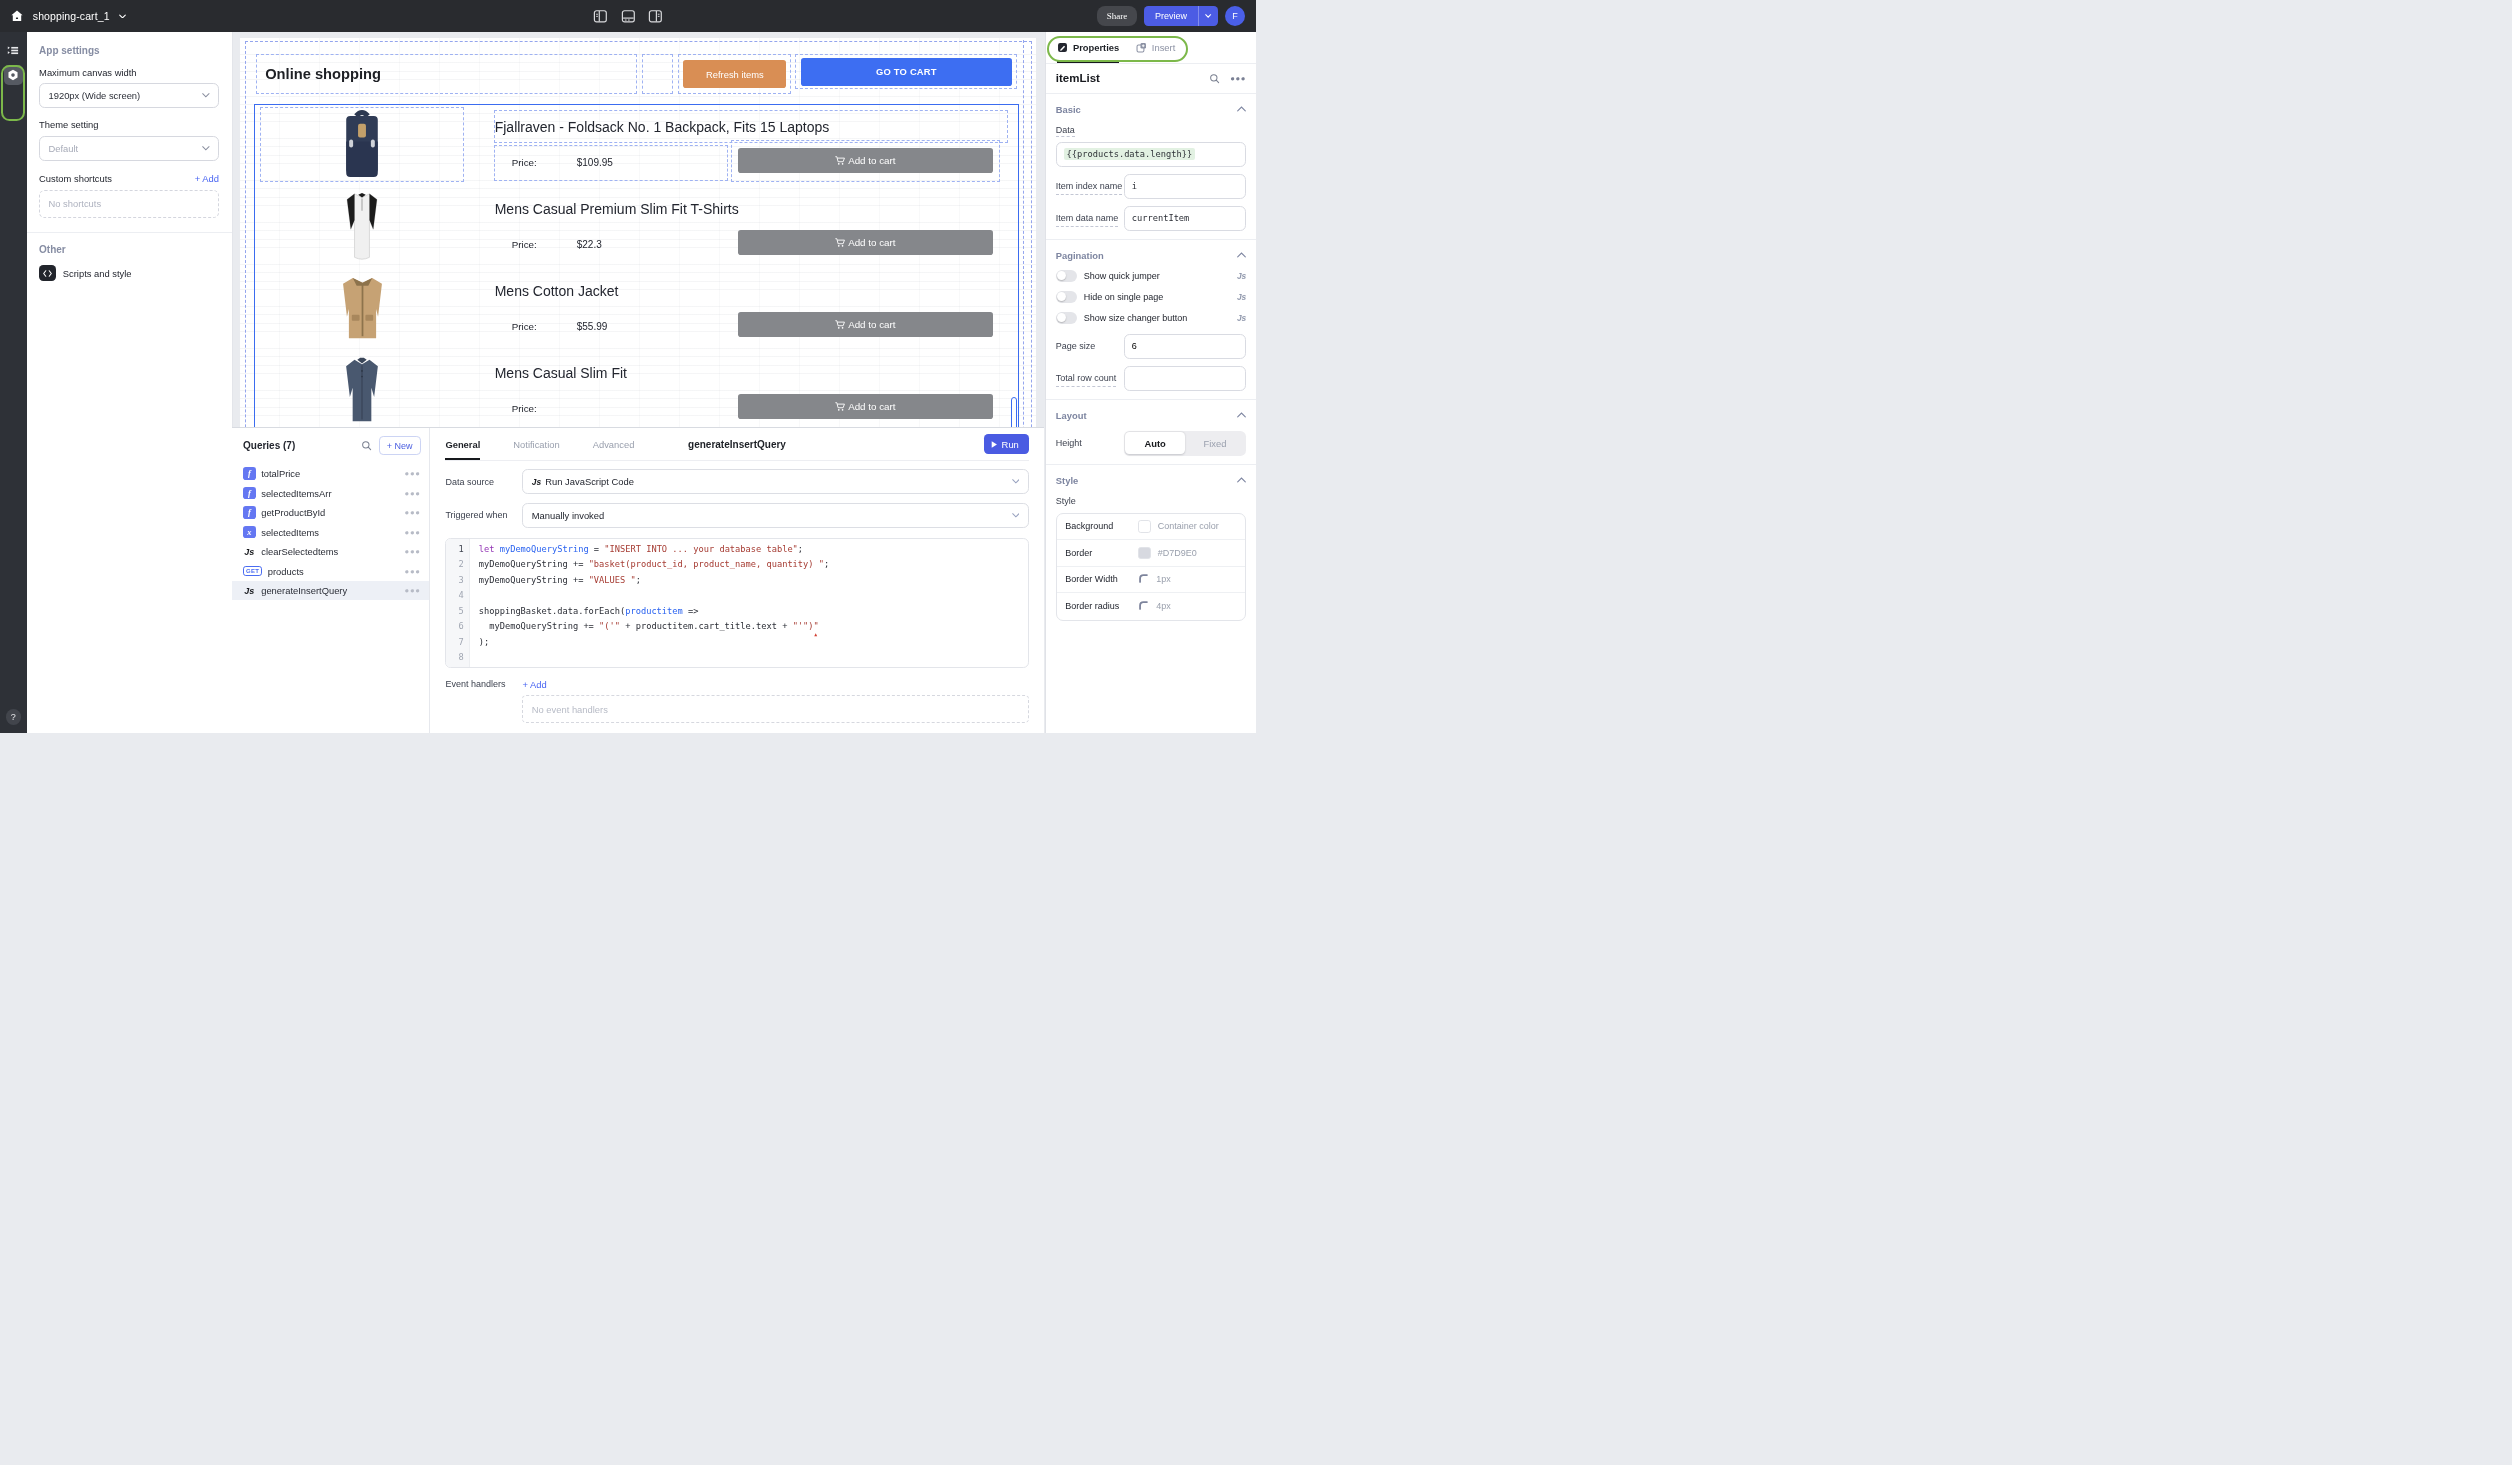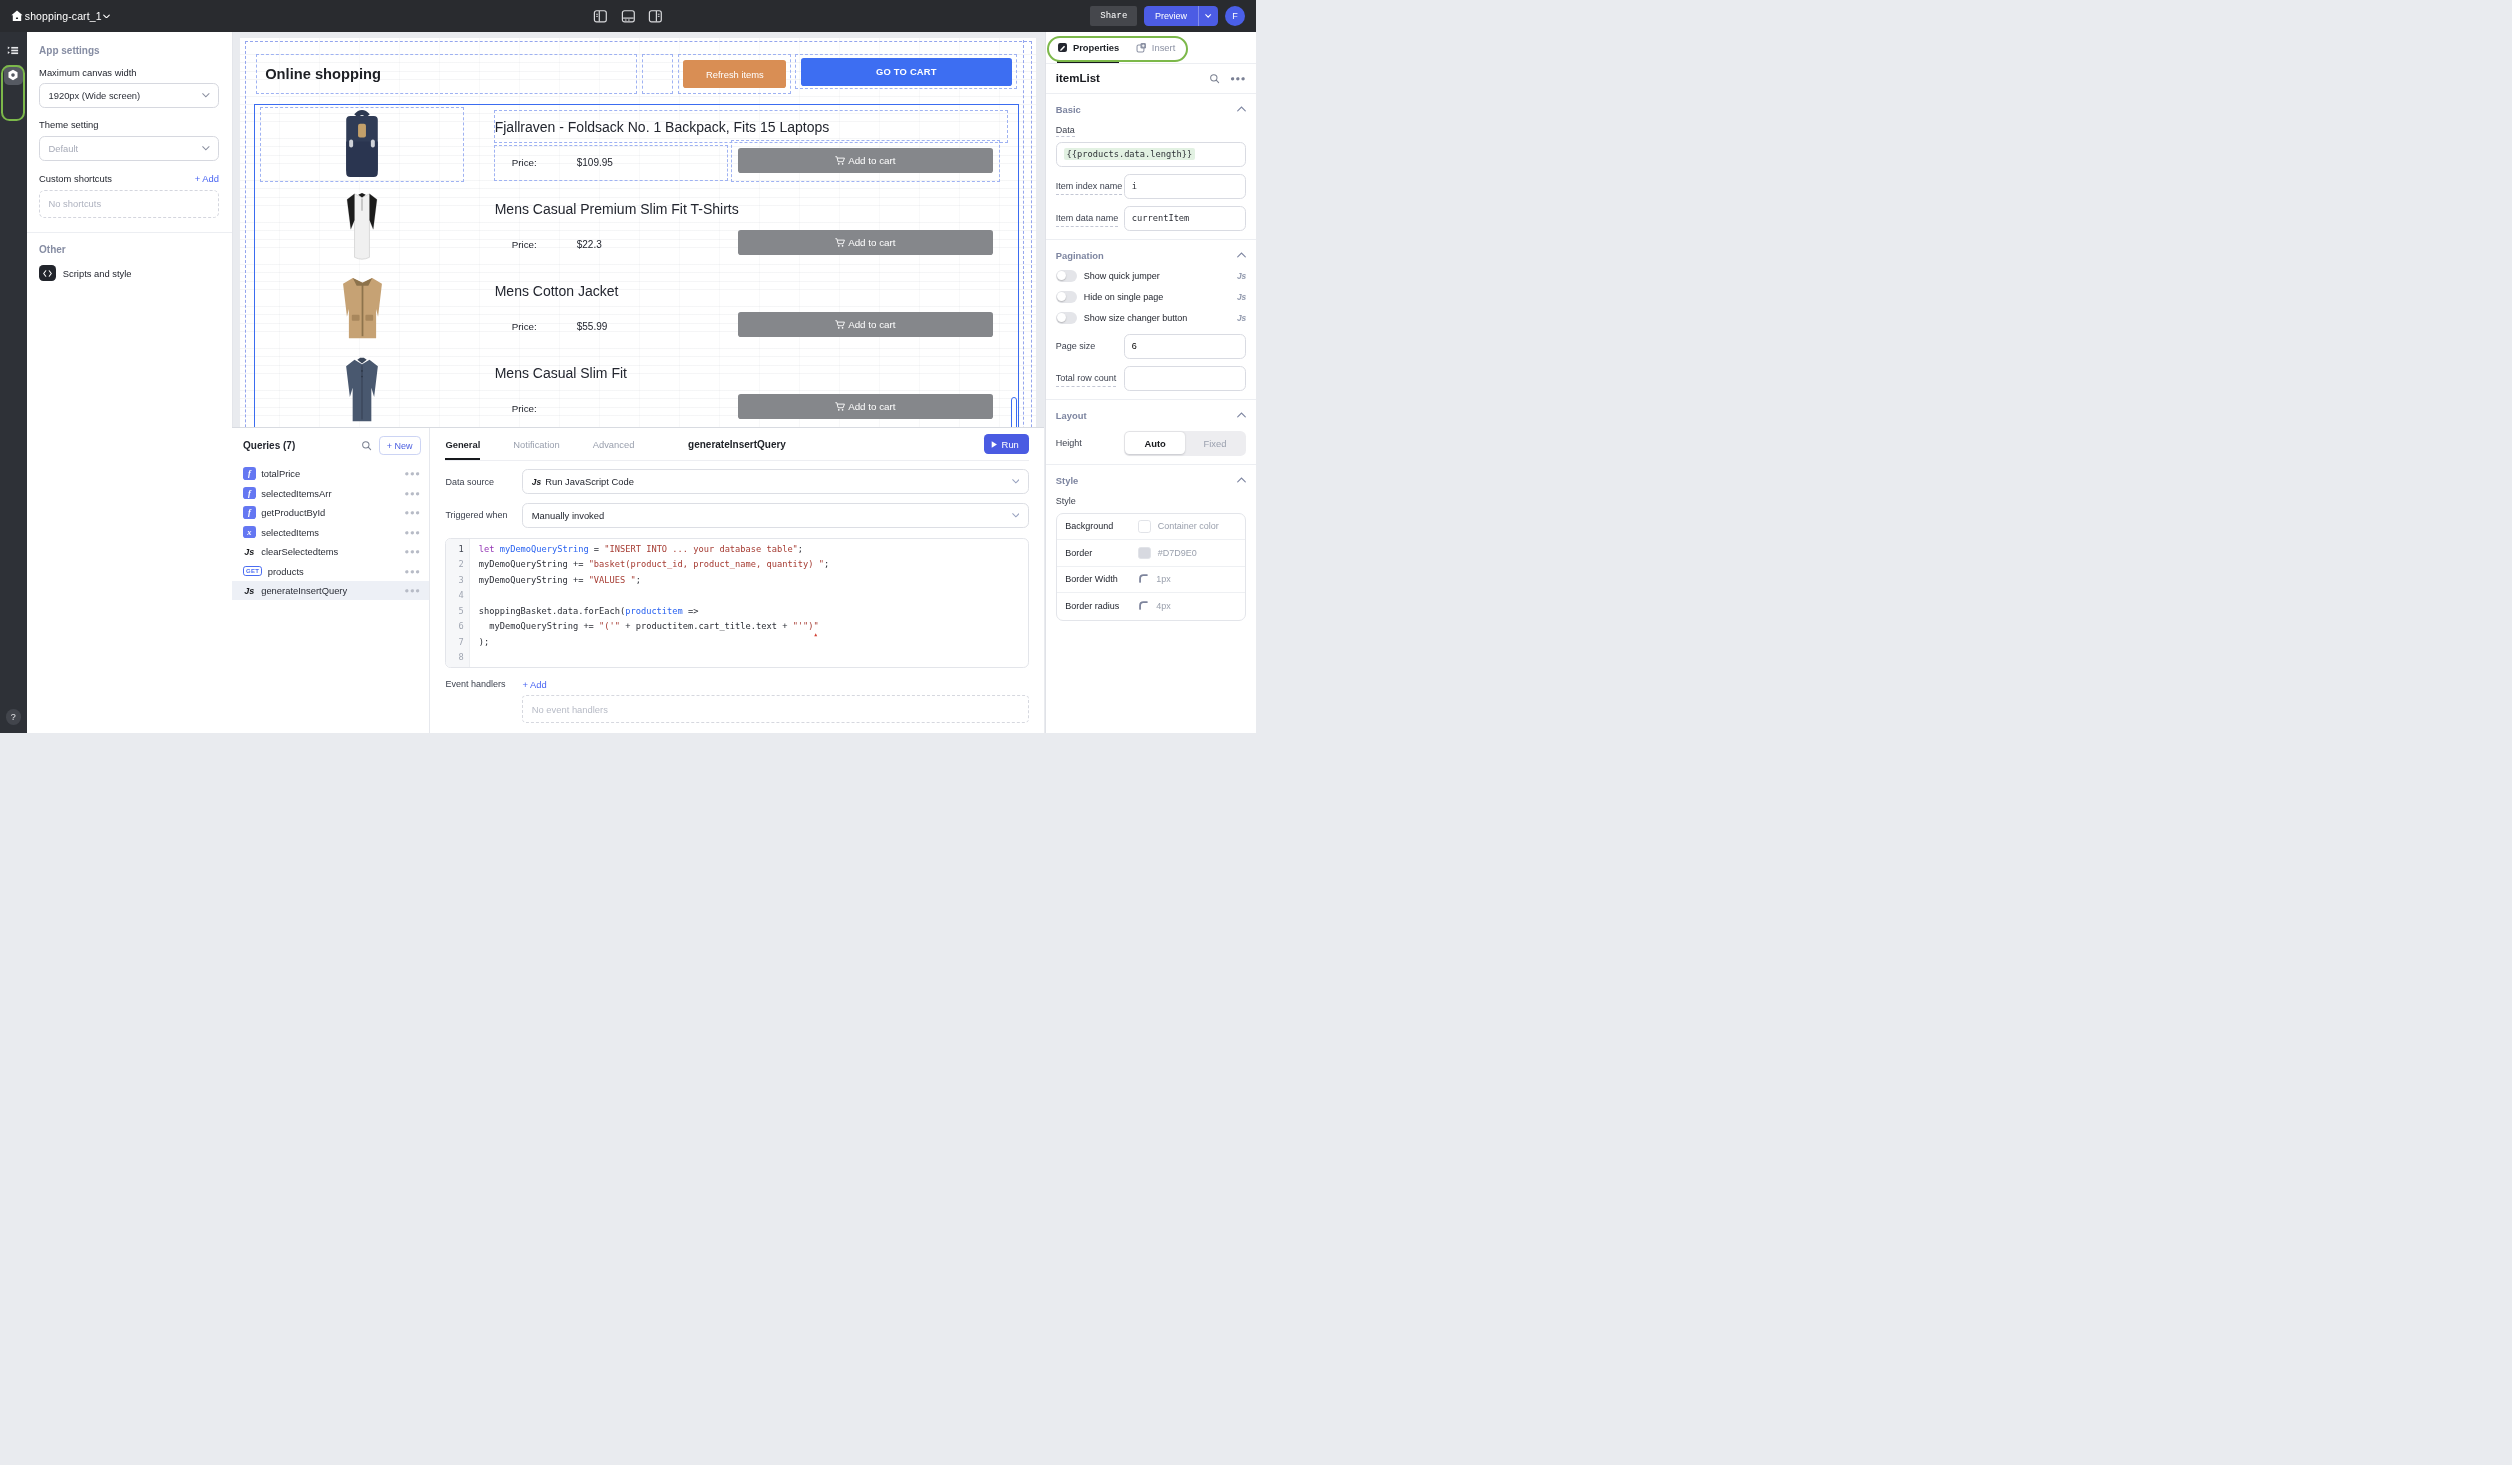--- a/index.html
+++ b/index.html
@@ -2,26 +2,26 @@
 <html style="font-size:11px"><head>
 <meta charset="utf-8">
 <style>
   * { margin:0; padding:0; box-sizing:border-box; }
   html,body { width:1256px; height:733px; }
   body { font-family:"Liberation Sans", sans-serif; background:#e9ebef; overflow:hidden; }
   .app { position:relative; width:1256px; height:733px; }
 
   
   .topbar { position:absolute; top:0; left:0; right:0; height:32px; background:#292b2f; display:flex; align-items:center; z-index:30; }
-  .tb-left { display:flex; align-items:center; gap:1px; padding-left:9.8px; }
+  .tb-left { display:flex; align-items:center; gap:9px; padding-left:9.8px; }
   .tb-title { color:#fff; font-size:10.5px; font-weight:500; letter-spacing:0.1px; }
   .tb-center { position:absolute; left:0; right:0; display:flex; justify-content:center; gap:12.6px; pointer-events:none; }
   .tb-center svg { pointer-events:auto; cursor:pointer; }
   .tb-right { margin-left:auto; display:flex; align-items:center; gap:7px; padding-right:11px; z-index:2; }
-  .btn-share { background:#45474c; color:#fff; font-size:9px; border:none; border-radius:2px; padding:4.9px 9.8px; cursor:pointer; font-family:Liberation Mono, monospace; }
+  .btn-share { background:#45474c; color:#fff; font-size:9px; border:none; border-radius:8px; padding:4.9px 9.8px; cursor:pointer; font-family:Liberation Serif, serif; }
   .btn-preview-wrap { display:flex; border-radius:4.2px; overflow:hidden; }
   .btn-preview { background:#4c5ce4; color:#fff; font-size:9px; border:none; padding:4.9px 11px; cursor:pointer; font-family:inherit; }
   .btn-preview-caret { background:#4c5ce4; border:none; border-left:0.7px solid rgba(255,255,255,.3); color:#fff; padding:0 6.3px; cursor:pointer; display:flex; align-items:center; }
   .avatar { width:20px; height:20px; border-radius:50%; background:#4a5fe8; color:#fff; font-size:9px; display:flex; align-items:center; justify-content:center; cursor:pointer; }
 
   
   .rail { position:absolute; top:32px; left:0; width:26.5px; bottom:0; background:#2e3137; z-index:20; }
   .rail-ring { position:absolute; left:0.7px; top:33px; width:24.4px; height:56px; border:2.8px solid #7cb84a; border-radius:8.4px; pointer-events:none; }
   .rail-btn { width:19.5px; height:19.5px; margin:0 auto; display:flex; align-items:center; justify-content:center; border-radius:4.9px; cursor:pointer; }
   .rail-btn.tree { margin-top:8.4px; }

